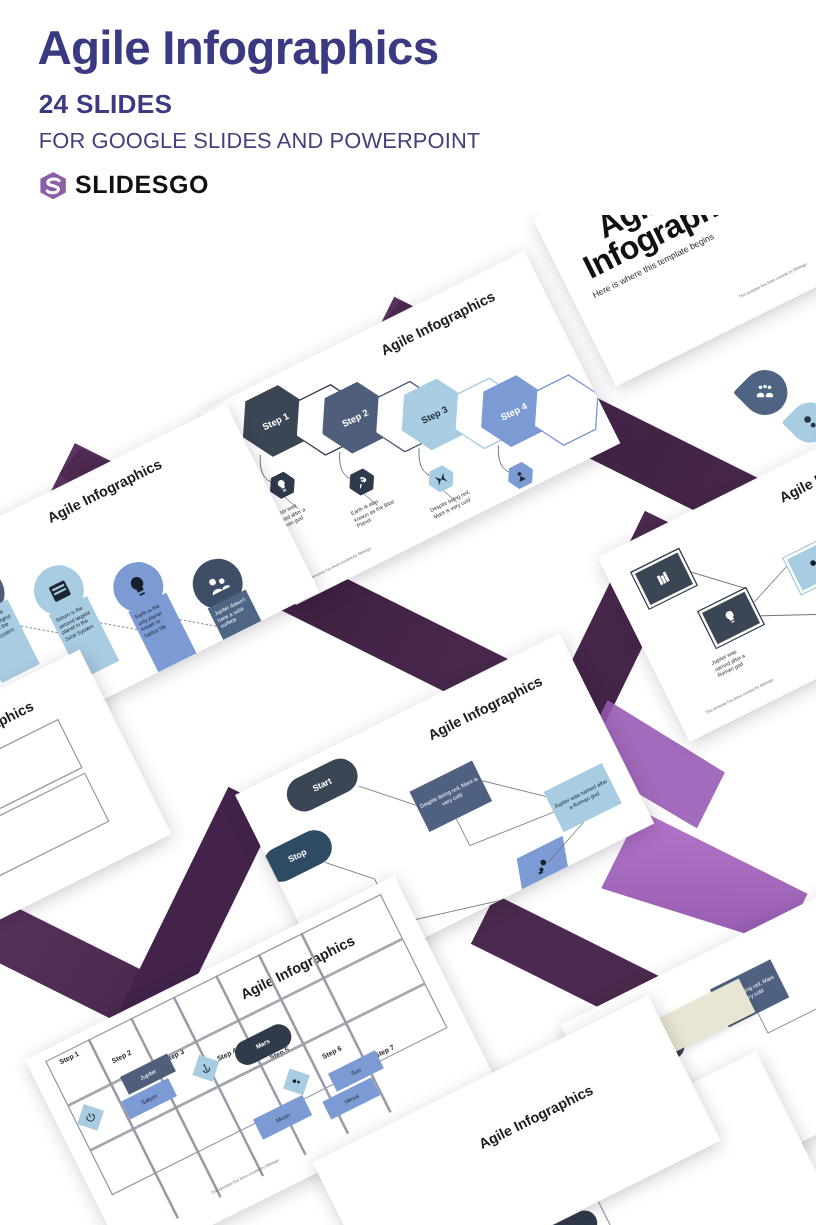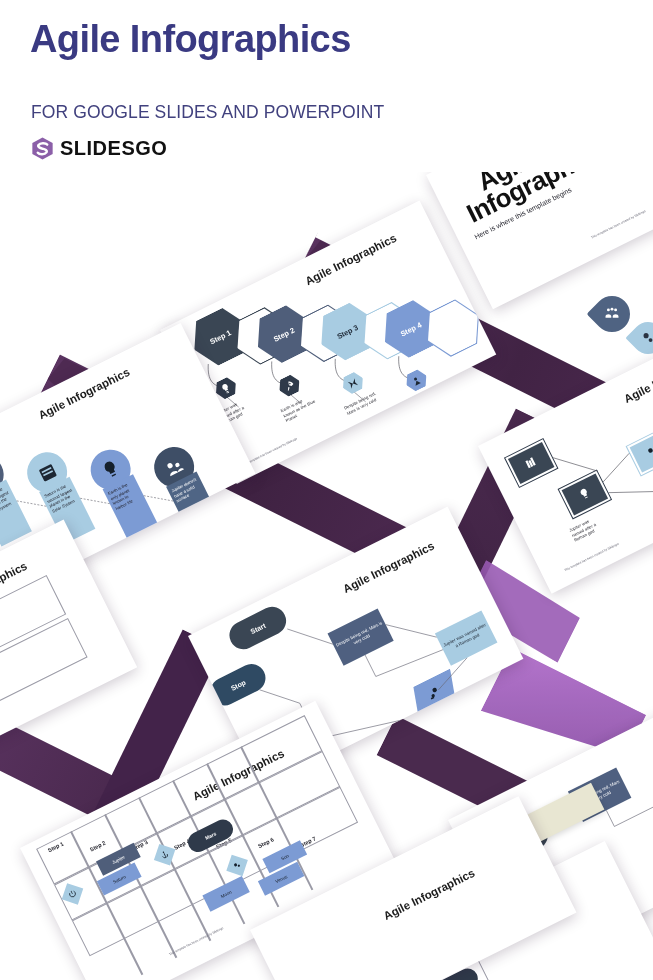--- a/index.html
+++ b/index.html
@@ -527,20 +527,21 @@
   </div>
 
   <div class="slide" style="left:250px; top:930px; width:300px; height:130px; transform:rotate(-26.5deg);">
     <div class="sl-title" style="left:126px; top:42px;">Agile Infographics</div>
   </div>
 
 </div>
 
 <div id="header">
   <div id="title">Agile Infographics</div>
+  <div id="slidecount">24 SLIDES</div>
   <div id="forplatforms">FOR GOOGLE SLIDES AND POWERPOINT</div>
   <div id="logo">
     <span class="mark">
       <svg viewBox="0 0 32 32" width="25" height="25">
         <path d="M16 2 L29 9 L29 23 L16 30 L3 23 L3 9 Z" fill="#8b5fa8"></path>
         <path d="M22 11 C20 8.5 13 8.5 11 11.5 C9.5 14 12.5 15.5 16 16.2 C19.5 17 22.5 18.5 21 21 C19 24 12 24 10 21.5" stroke="#ffffff" stroke-width="3.2" fill="none" stroke-linecap="round"></path>
       </svg>
     </span>
     <span class="wordmark">SLIDESGO</span>
   </div>

